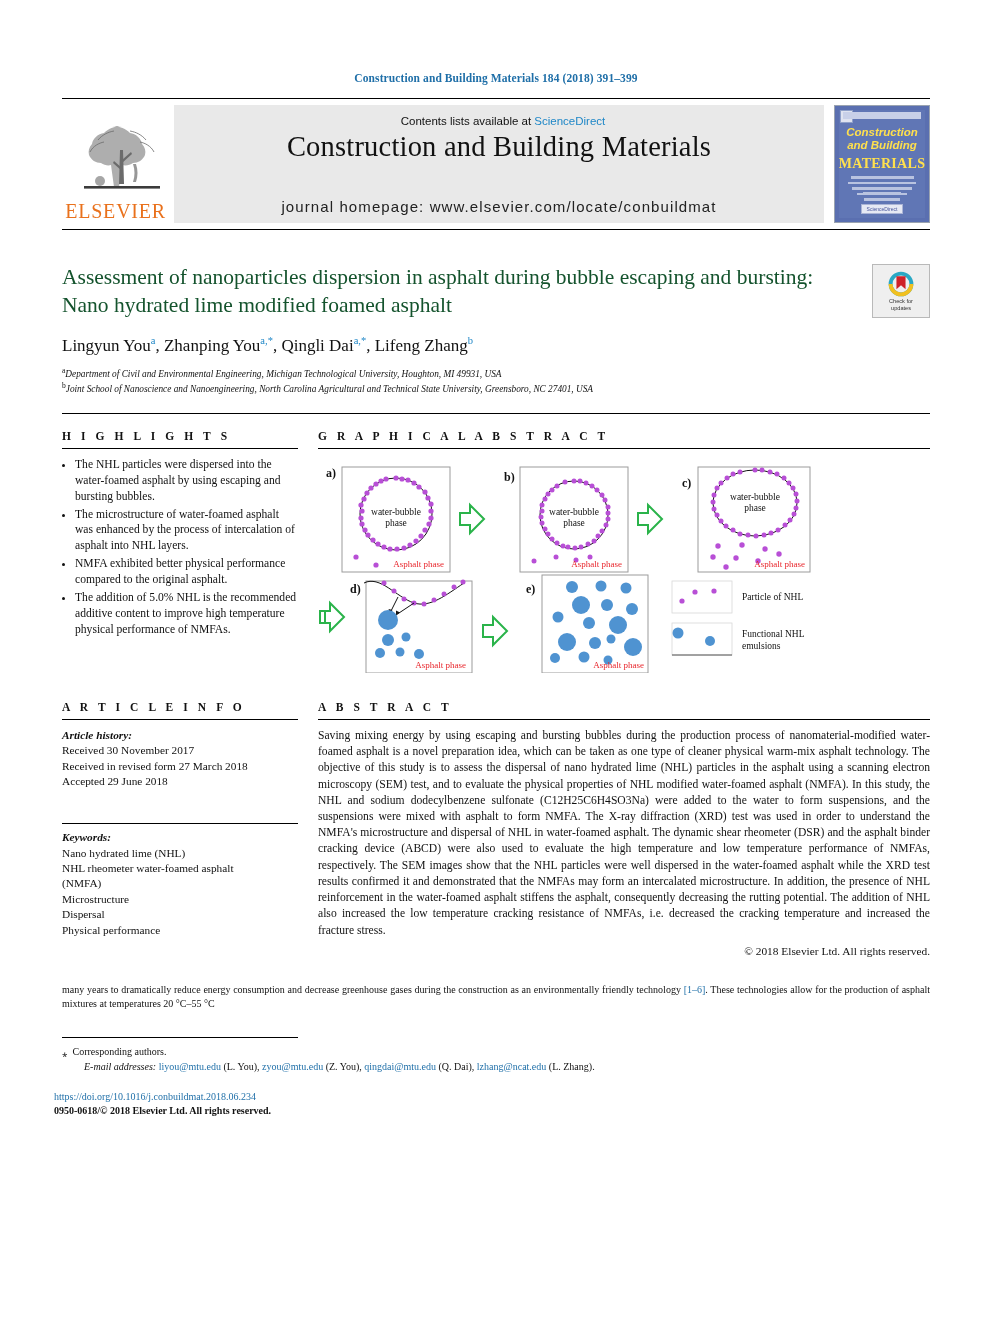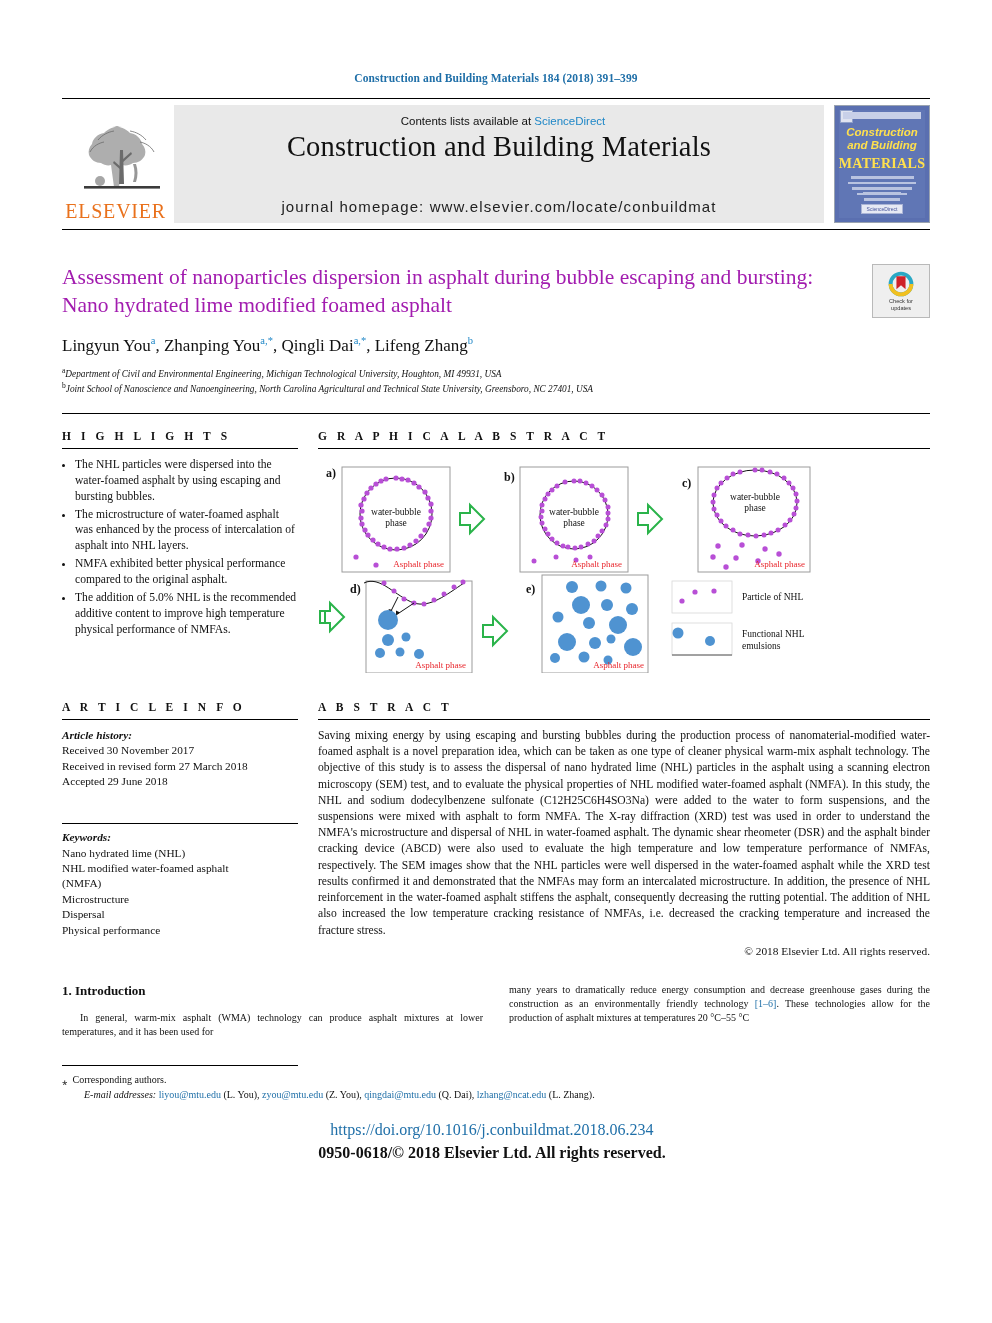--- a/index.html
+++ b/index.html
@@ -111,21 +111,21 @@
   .cover-foot em { display:block; height:2px; width:40%; margin:0 auto 3px auto; background:#b9c3e0;}
 
   .rule-bottom { border-top: 1.6px solid #000; margin-top: 6px; }
 
   
   .titleblock { margin: 34px 62px 0 62px; position: relative; }
   .paper-title {
     font-size: 21.5px;
     line-height: 1.28;
     font-family: "Liberation Serif", serif;
-    color: #a21caf;
+    color: #14532d;
     max-width: 760px;
     margin: 0;
     font-weight: normal;
   }
   .authors {
     font-size: 17px;
     margin-top: 15px;
     color: #111;
     line-height: 1.3;
   }
@@ -216,21 +216,21 @@
   .intro-p { font-size: 10px; line-height: 1.40; text-align: justify; margin:0; color:#111;}
   .intro-p.indent { text-indent: 18px; }
   .link { color: #1f6fa8; }
 
   
   .foot-rule { border-top: 1px solid #000; width: 236px; margin: 26px 0 6px 62px; }
   .footnotes { margin: 0 62px; font-size: 10px; line-height: 1.5; color:#111;}
   .footnotes .fn1 { padding-left: 10px; text-indent: -10px; }
   .footnotes .fn2 { padding-left: 22px; }
   .footnotes .it { font-style: italic; margin-top: 36px; }
-  .doiblock { margin: 16px 62px 0 54px; font-size: 16px; line-height: 1.45; text-align: center; }
+  .doiblock { margin: 16px 62px 0 54px; font-size: 10px; line-height: 1.45; }
   .doiblock .doi { color:#1f6fa8; }
   .doiblock .issn { font-weight: bold; color:#111; }
 </style>
 </head>
 <body>
 
 <div class="page">
 
   <div class="runhead">Construction and Building Materials 184 (2018) 391–399</div>
 
@@ -569,42 +569,38 @@
           <div class="ital">Article history:</div>
           <div>Received 30 November 2017</div>
           <div>Received in revised form 27 March 2018</div>
           <div>Accepted 29 June 2018</div>
         </div>
         <div class="spacer"></div>
         <div class="thin-rule"></div>
         <div class="group">
           <div class="ital">Keywords:</div>
           <div>Nano hydrated lime (NHL)</div>
-          <div>NHL modified water-foamed asphalt</div>
+          <div>NHL rheometer water-foamed asphalt</div>
           <div>(NMFA)</div>
           <div>Microstructure</div>
           <div>Dispersal</div>
           <div>Physical performance</div>
         </div>
       </div>
     </div>
 
     <div class="col-right">
       <div class="sec-head">A B S T R A C T</div>
       <div class="sec-rule"></div>
       <div class="abstract-text">Saving mixing energy by using escaping and bursting bubbles during the production process of nanomaterial-modified water-foamed asphalt is a novel preparation idea, which can be taken as one type of cleaner physical warm-mix asphalt technology. The objective of this study is to assess the dispersal of nano hydrated lime (NHL) particles in the asphalt using a scanning electron microscopy (SEM) test, and to evaluate the physical properties of NHL modified water-foamed asphalt (NMFA). In this study, the NHL and sodium dodecylbenzene sulfonate (C12H25C6H4SO3Na) were added to the water to form suspensions, and the suspensions were mixed with asphalt to form NMFA. The X-ray diffraction (XRD) test was used in order to understand the NMFA's microstructure and dispersal of NHL in water-foamed asphalt. The dynamic shear rheometer (DSR) and the asphalt binder cracking device (ABCD) were also used to evaluate the high temperature and low temperature performance of NMFAs, respectively. The SEM images show that the NHL particles were well dispersed in the water-foamed asphalt while the XRD test results confirmed it and demonstrated that the NMFAs may form an intercalated microstructure. In addition, the presence of NHL reinforcement in the water-foamed asphalt stiffens the asphalt, consequently decreasing the rutting potential. The addition of NHL also increased the low temperature cracking resistance of NMFAs, i.e. decreased the cracking temperature and increased the fracture stress.</div>
       <div class="copyright">© 2018 Elsevier Ltd. All rights reserved.</div>
     </div>
   </div>
 
   <div class="intro-wrap">
-    <div class="intro-col">
-      <div class="intro-head">1. Introduction</div>
-      <p class="intro-p indent">In general, warm-mix asphalt (WMA) technology can produce asphalt mixtures at lower temperatures, and it has been used for</p>
-    </div>
     <div class="intro-col">
       <p class="intro-p"><span>many years to dramatically reduce energy consumption and decrease greenhouse gases during the construction as an environmentally friendly technology </span><span class="link">[1–6]</span><span>. These technologies allow for the production of asphalt mixtures at temperatures 20 °C–55 °C</span></p>
     </div>
   </div>
 
   <div class="foot-rule"></div>
   <div class="footnotes">
     <div class="fn1">⁎&nbsp;&nbsp;<span>Corresponding authors.</span></div>
     <div class="fn2">
       <span class="it">E-mail addresses:</span>

